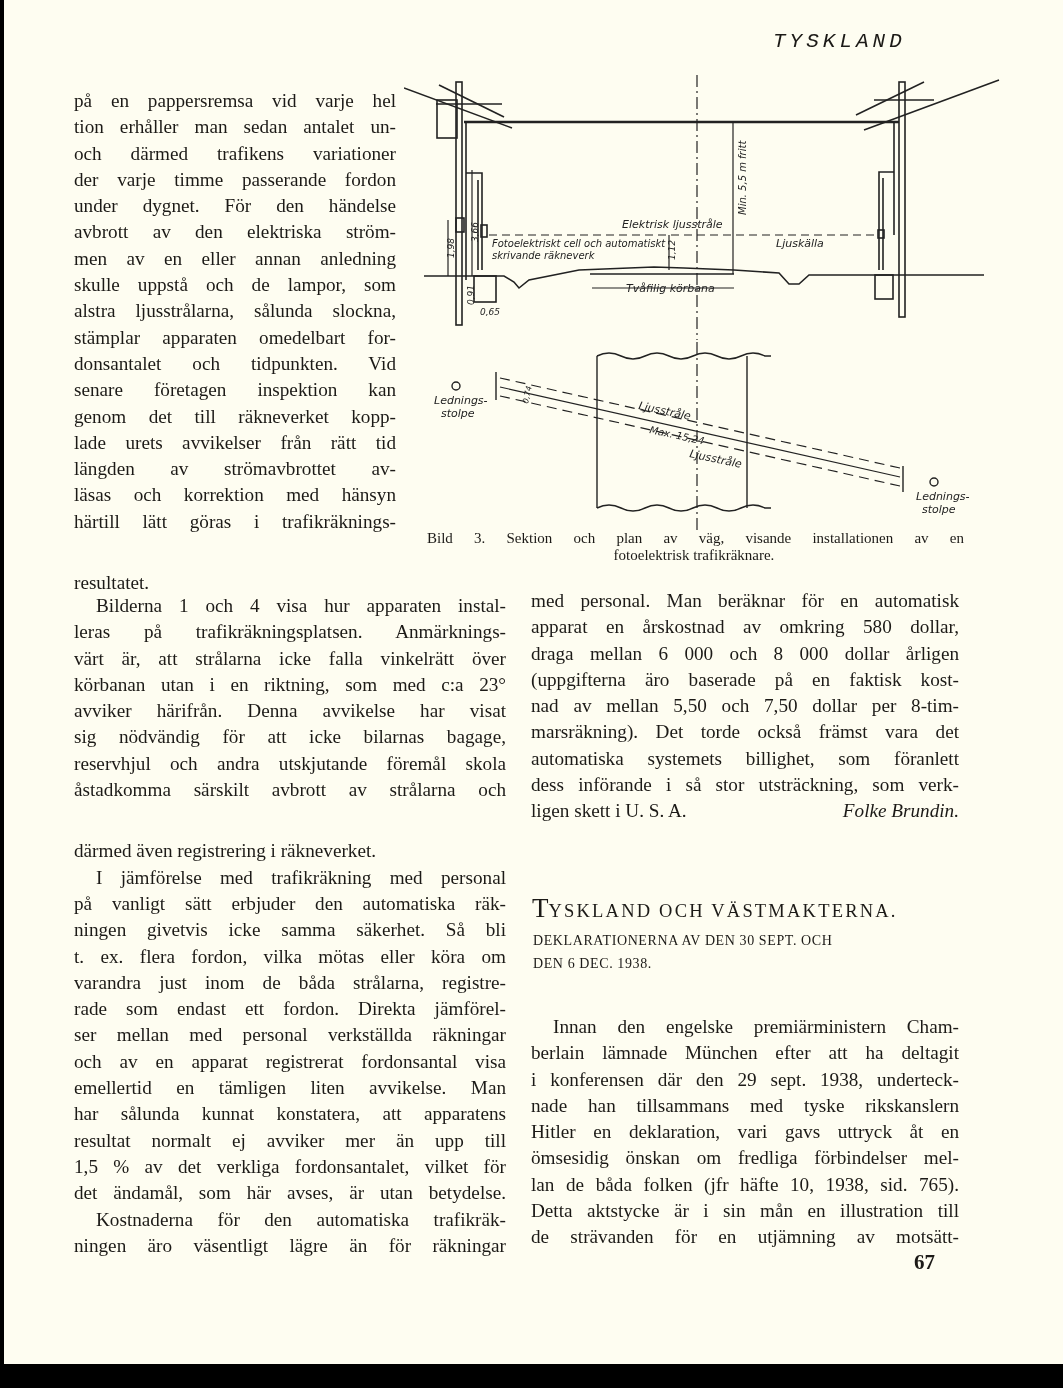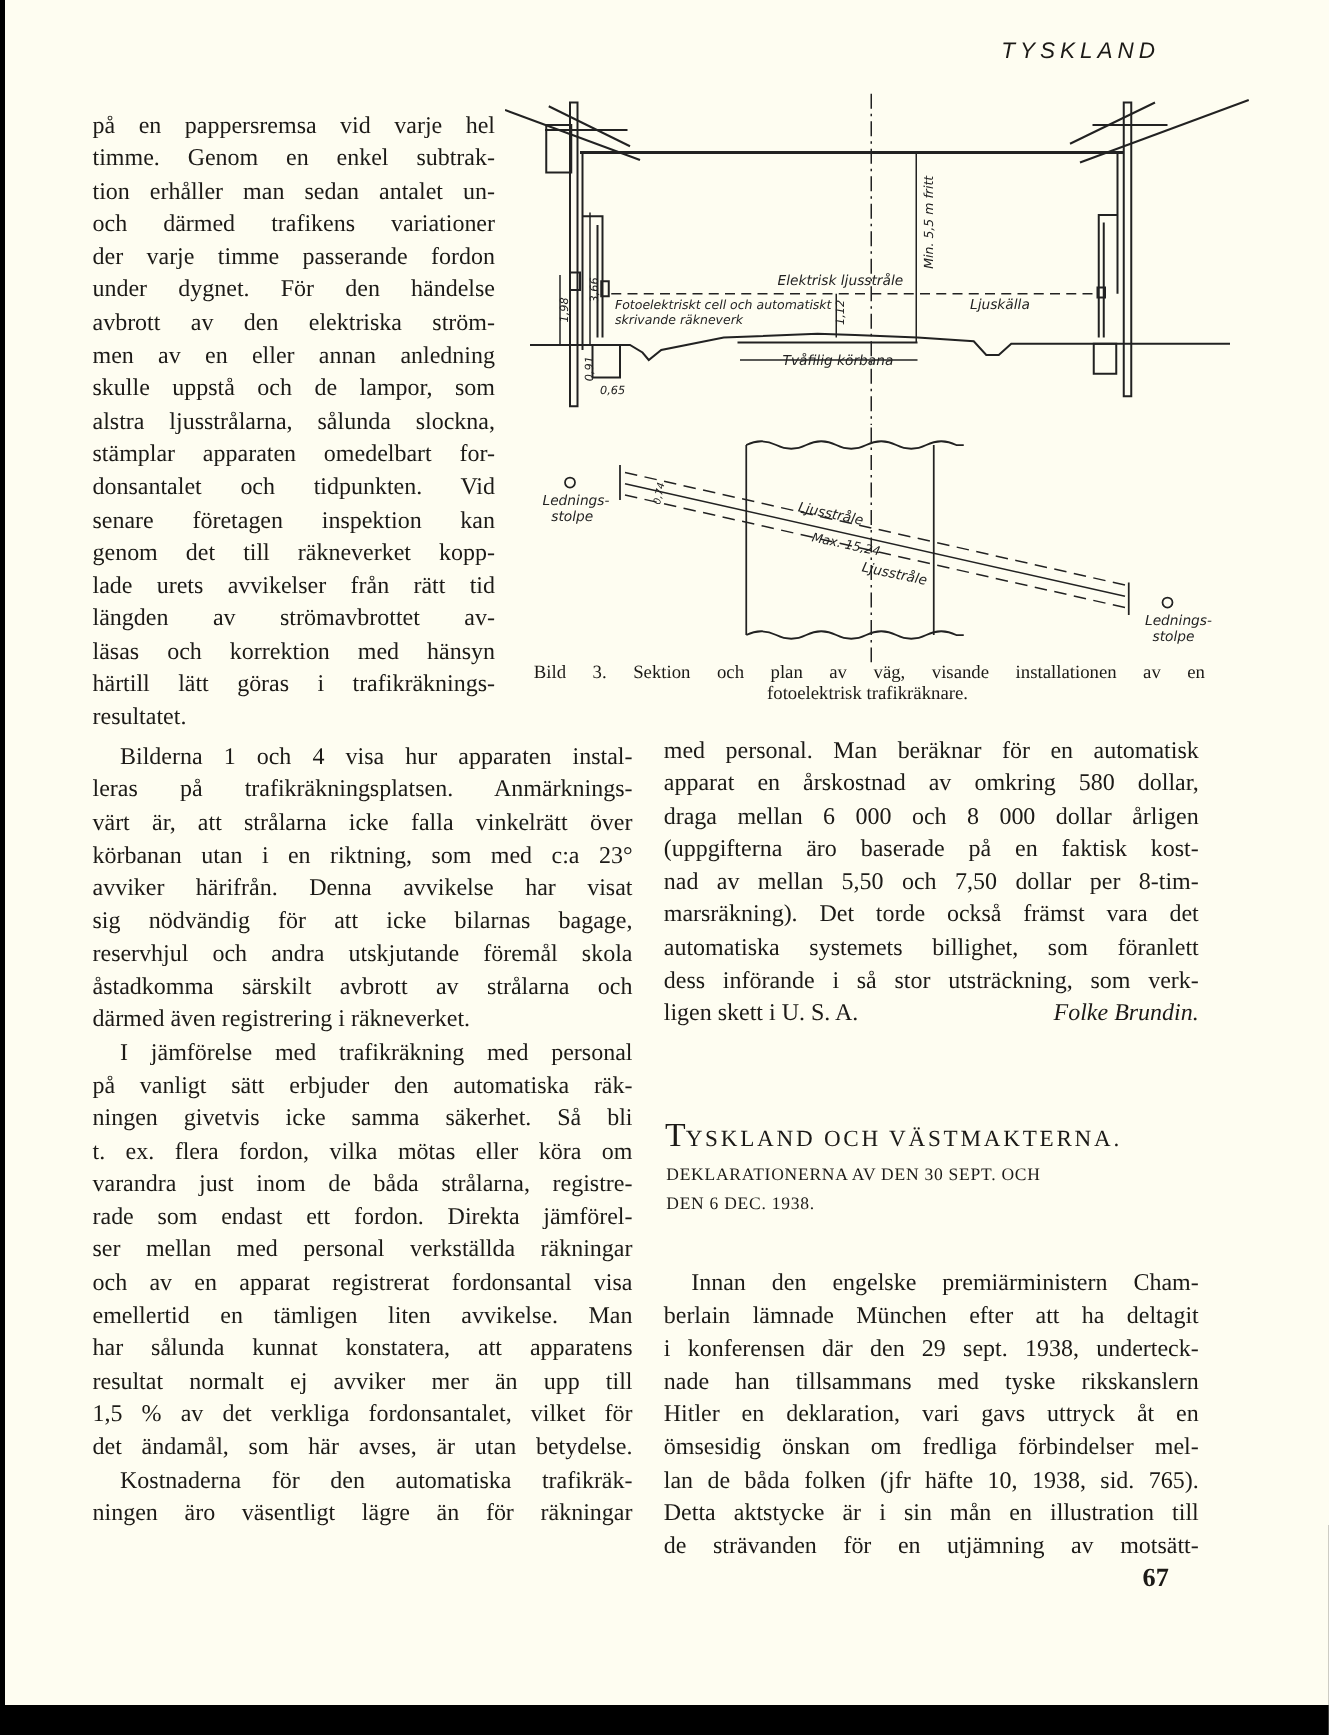--- a/index.html
+++ b/index.html
@@ -7,31 +7,31 @@
       width: 1063px; height: 1388px; position: relative; overflow: hidden;
       background: #000;
       font-family: "DejaVu Serif", "Liberation Serif", serif;
       color: #1c1a17;
     }
     .page {
       position: absolute; left: 4px; top: 0; width: 1059px; height: 1364px;
       background: #fefdf1;
     }
     .running-head {
-      position: absolute; left: 797px; top: 30px;
-      font-family: Liberation Sans, sans-serif; font-style: italic;
-      font-size: 18px; letter-spacing: 4px;
+      position: absolute; left: 769px; top: 30px;
+      font-family: Liberation Mono, monospace; font-style: italic;
+      font-size: 21px; letter-spacing: 4px;
     }
     .col-text {
       font-family: "Liberation Serif", serif;
       font-size: 19.2px; line-height: 26.3px;
       text-align: justify; text-align-last: justify;
     }
     .col-text .line { display: block; white-space: nowrap; text-align: justify; text-align-last: justify; }
-    .col-text .line.last { text-align-last: left; }
+    .col-text .line.last { text-align-last: left; margin-top: 35px; }
     .indent { text-indent: 22px; }
     #top-left { position: absolute; left: 70px; top: 88px; width: 322px; }
     #left-col { position: absolute; left: 70px; top: 593px; width: 432px; }
     #right-col { position: absolute; left: 527px; top: 588px; width: 428px; }
     #right-col2 { position: absolute; left: 527px; top: 1014px; width: 428px; }
     .sig-line { display: flex; justify-content: space-between; align-items: flex-end; }
     .sig-line .sig { font-style: italic; }
     .headline {
       position: absolute; left: 528px; top: 893px; width: 430px;
       font-family: "Liberation Serif", serif; font-size: 18.5px; letter-spacing: 2.2px;
@@ -54,21 +54,20 @@
     #diagram { position: absolute; left: 400px; top: 70px; }
   </style>
 </head>
 <body>
 
 <div class="page">
   <div class="running-head">TYSKLAND</div>
 
   <div id="top-left" class="col-text">
       <span class="line">på en pappersremsa vid varje hel</span>
-      <span class="line">timme. Genom en enkel subtrak-</span>
       <span class="line">tion erhåller man sedan antalet un-</span>
       <span class="line">och därmed trafikens variationer</span>
       <span class="line">der varje timme passerande fordon</span>
       <span class="line">under dygnet. För den händelse</span>
       <span class="line">avbrott av den elektriska ström-</span>
       <span class="line">men av en eller annan anledning</span>
       <span class="line">skulle uppstå och de lampor, som</span>
       <span class="line">alstra ljusstrålarna, sålunda slockna,</span>
       <span class="line">stämplar apparaten omedelbart for-</span>
       <span class="line">donsantalet och tidpunkten. Vid</span>

